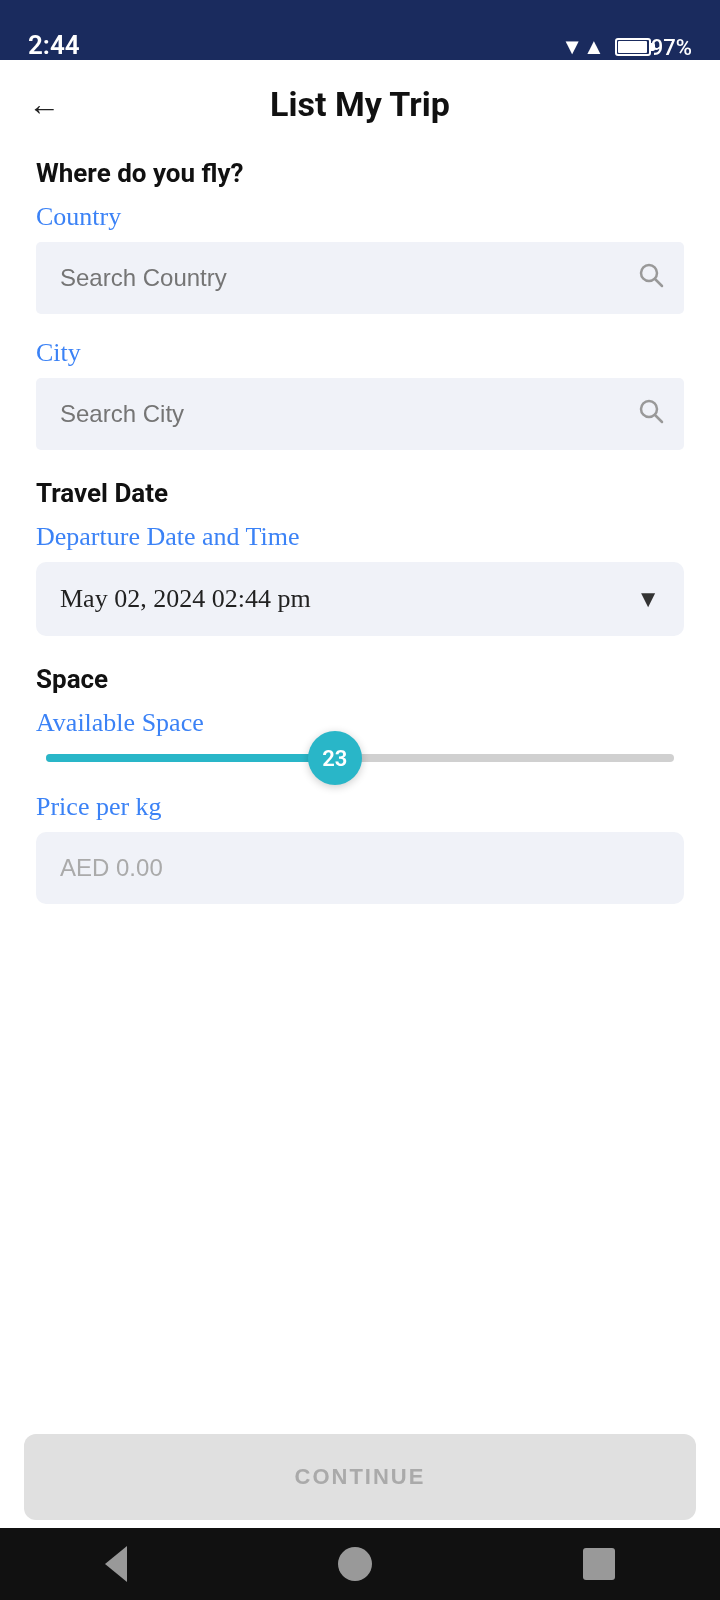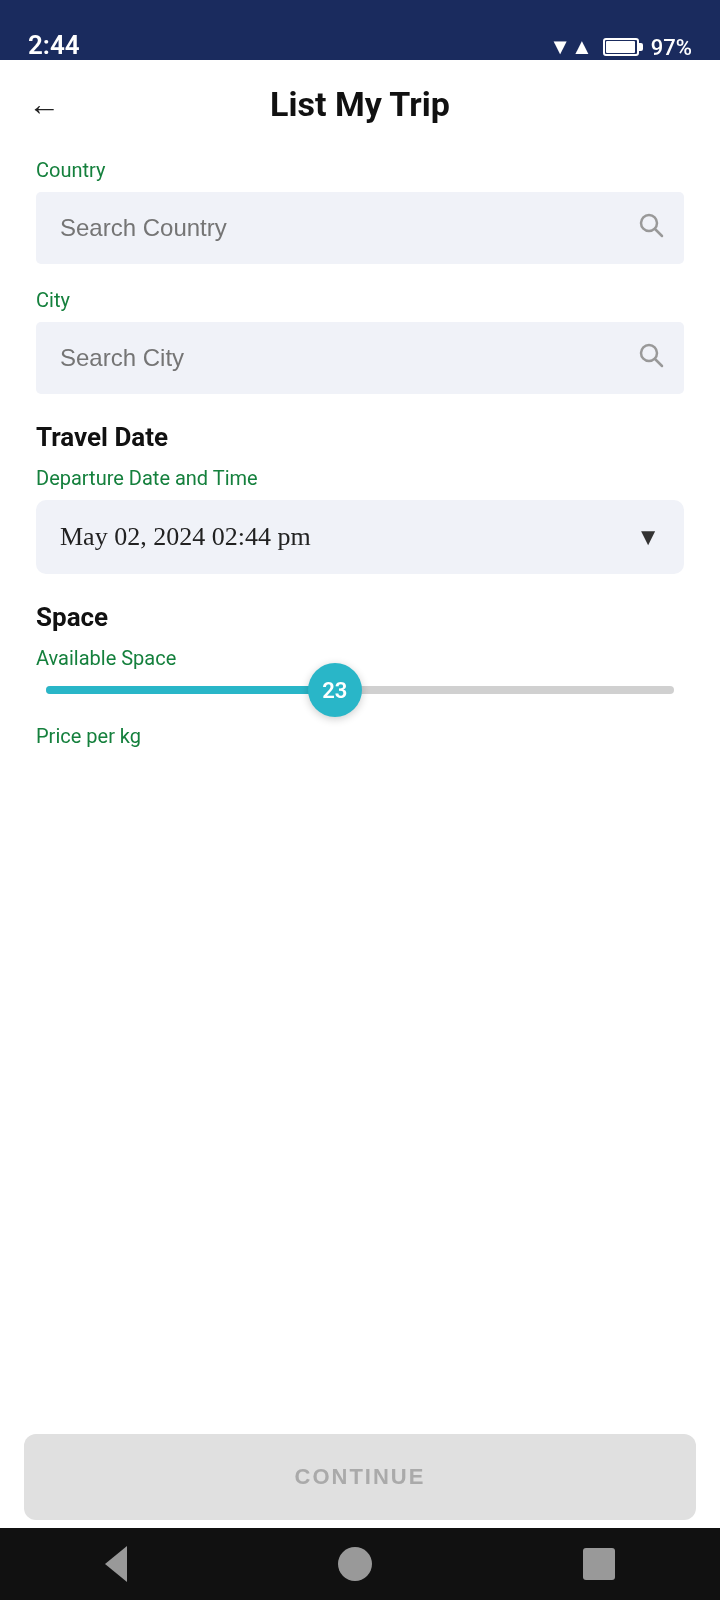--- a/index.html
+++ b/index.html
@@ -43,21 +43,21 @@
     }
 
     .wifi-icon {
       color: white;
       font-size: 22px;
     }
 
     .battery-container {
       display: flex;
       align-items: center;
-      gap: 12px;
+      gap: 0;
     }
 
     .battery-icon {
       width: 36px;
       height: 18px;
       border: 2px solid white;
       border-radius: 3px;
       position: relative;
       display: flex;
       align-items: center;
@@ -128,23 +128,24 @@
 
     
     .section-title {
       font-size: 26px;
       font-weight: 700;
       color: #111111;
       margin-bottom: 14px;
     }
 
     .section-subtitle {
-      font-size: 20px;
-      color: #15803d;
+      font-size: 26px;
+      color: #3b82f6;
       margin-bottom: 10px;
+      font-family: Liberation Serif, serif;
     }
 
     .search-wrapper {
       position: relative;
       margin-bottom: 24px;
     }
 
     .search-wrapper input {
       width: 100%;
       background: #f0f2f8;
@@ -332,20 +333,21 @@
 <div class="header">
   <button class="back-button">
     <span>←</span>
   </button>
   <h1 class="page-title">List My Trip</h1>
 </div>
 
 <div class="main-content">
 
   <div class="section-block">
+    <div class="section-title">Where do you fly?</div>
 
     <div class="section-subtitle">Country</div>
     <div class="search-wrapper">
       <input type="text" placeholder="Search Country" style="">
       <span class="search-icon-inside">
         <svg width="26" height="26" viewBox="0 0 26 26" fill="none">
           <circle cx="11" cy="11" r="8" stroke="#999" stroke-width="2.5"></circle>
           <line x1="17" y1="17" x2="24" y2="24" stroke="#999" stroke-width="2.5" stroke-linecap="round"></line>
         </svg>
       </span>
@@ -381,20 +383,21 @@
       <div class="slider-track">
         <div class="slider-fill"></div>
         <div class="slider-thumb">
           <span>23</span>
         </div>
       </div>
     </div>
 
     
     <div class="section-subtitle" style="margin-top: 30px;">Price per kg</div>
+    <input type="text" class="price-field" value="AED 0.00" style="">
   </div>
 
 </div>
 
 <div class="continue-btn-wrapper">
   <button class="continue-btn">CONTINUE</button>
 </div>
 
 <div class="bottom-nav">
   <button class="nav-btn">

